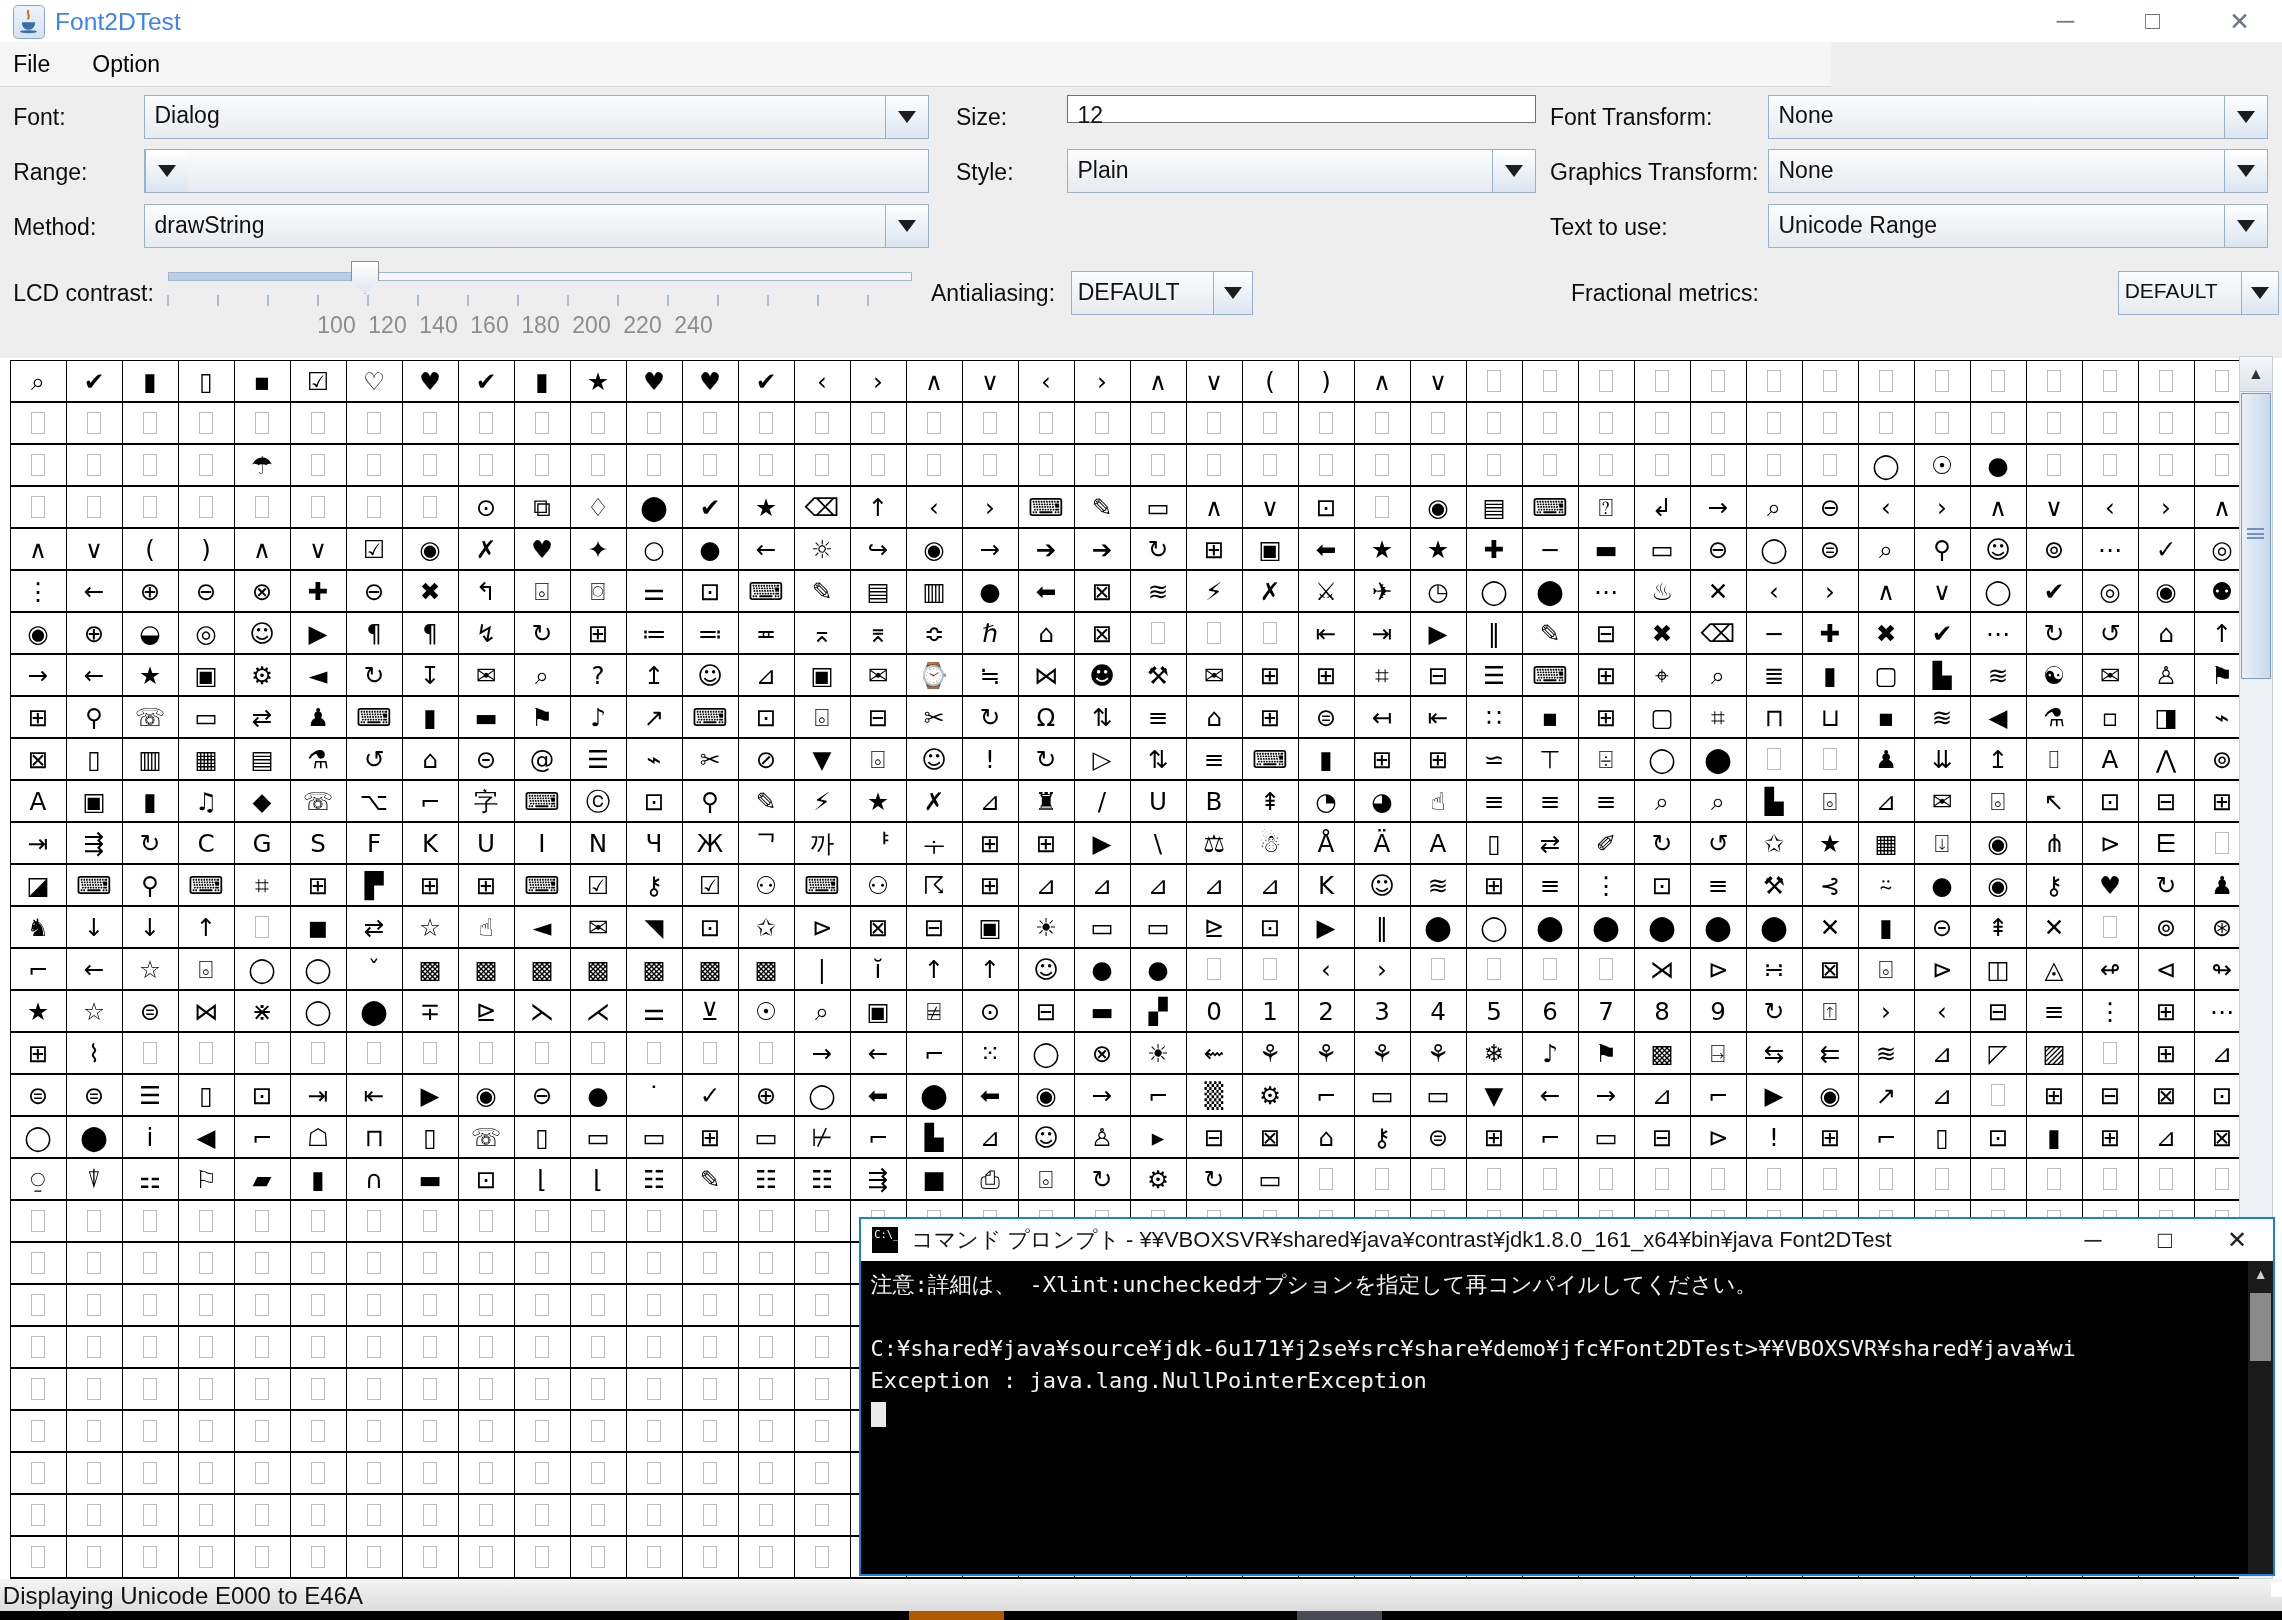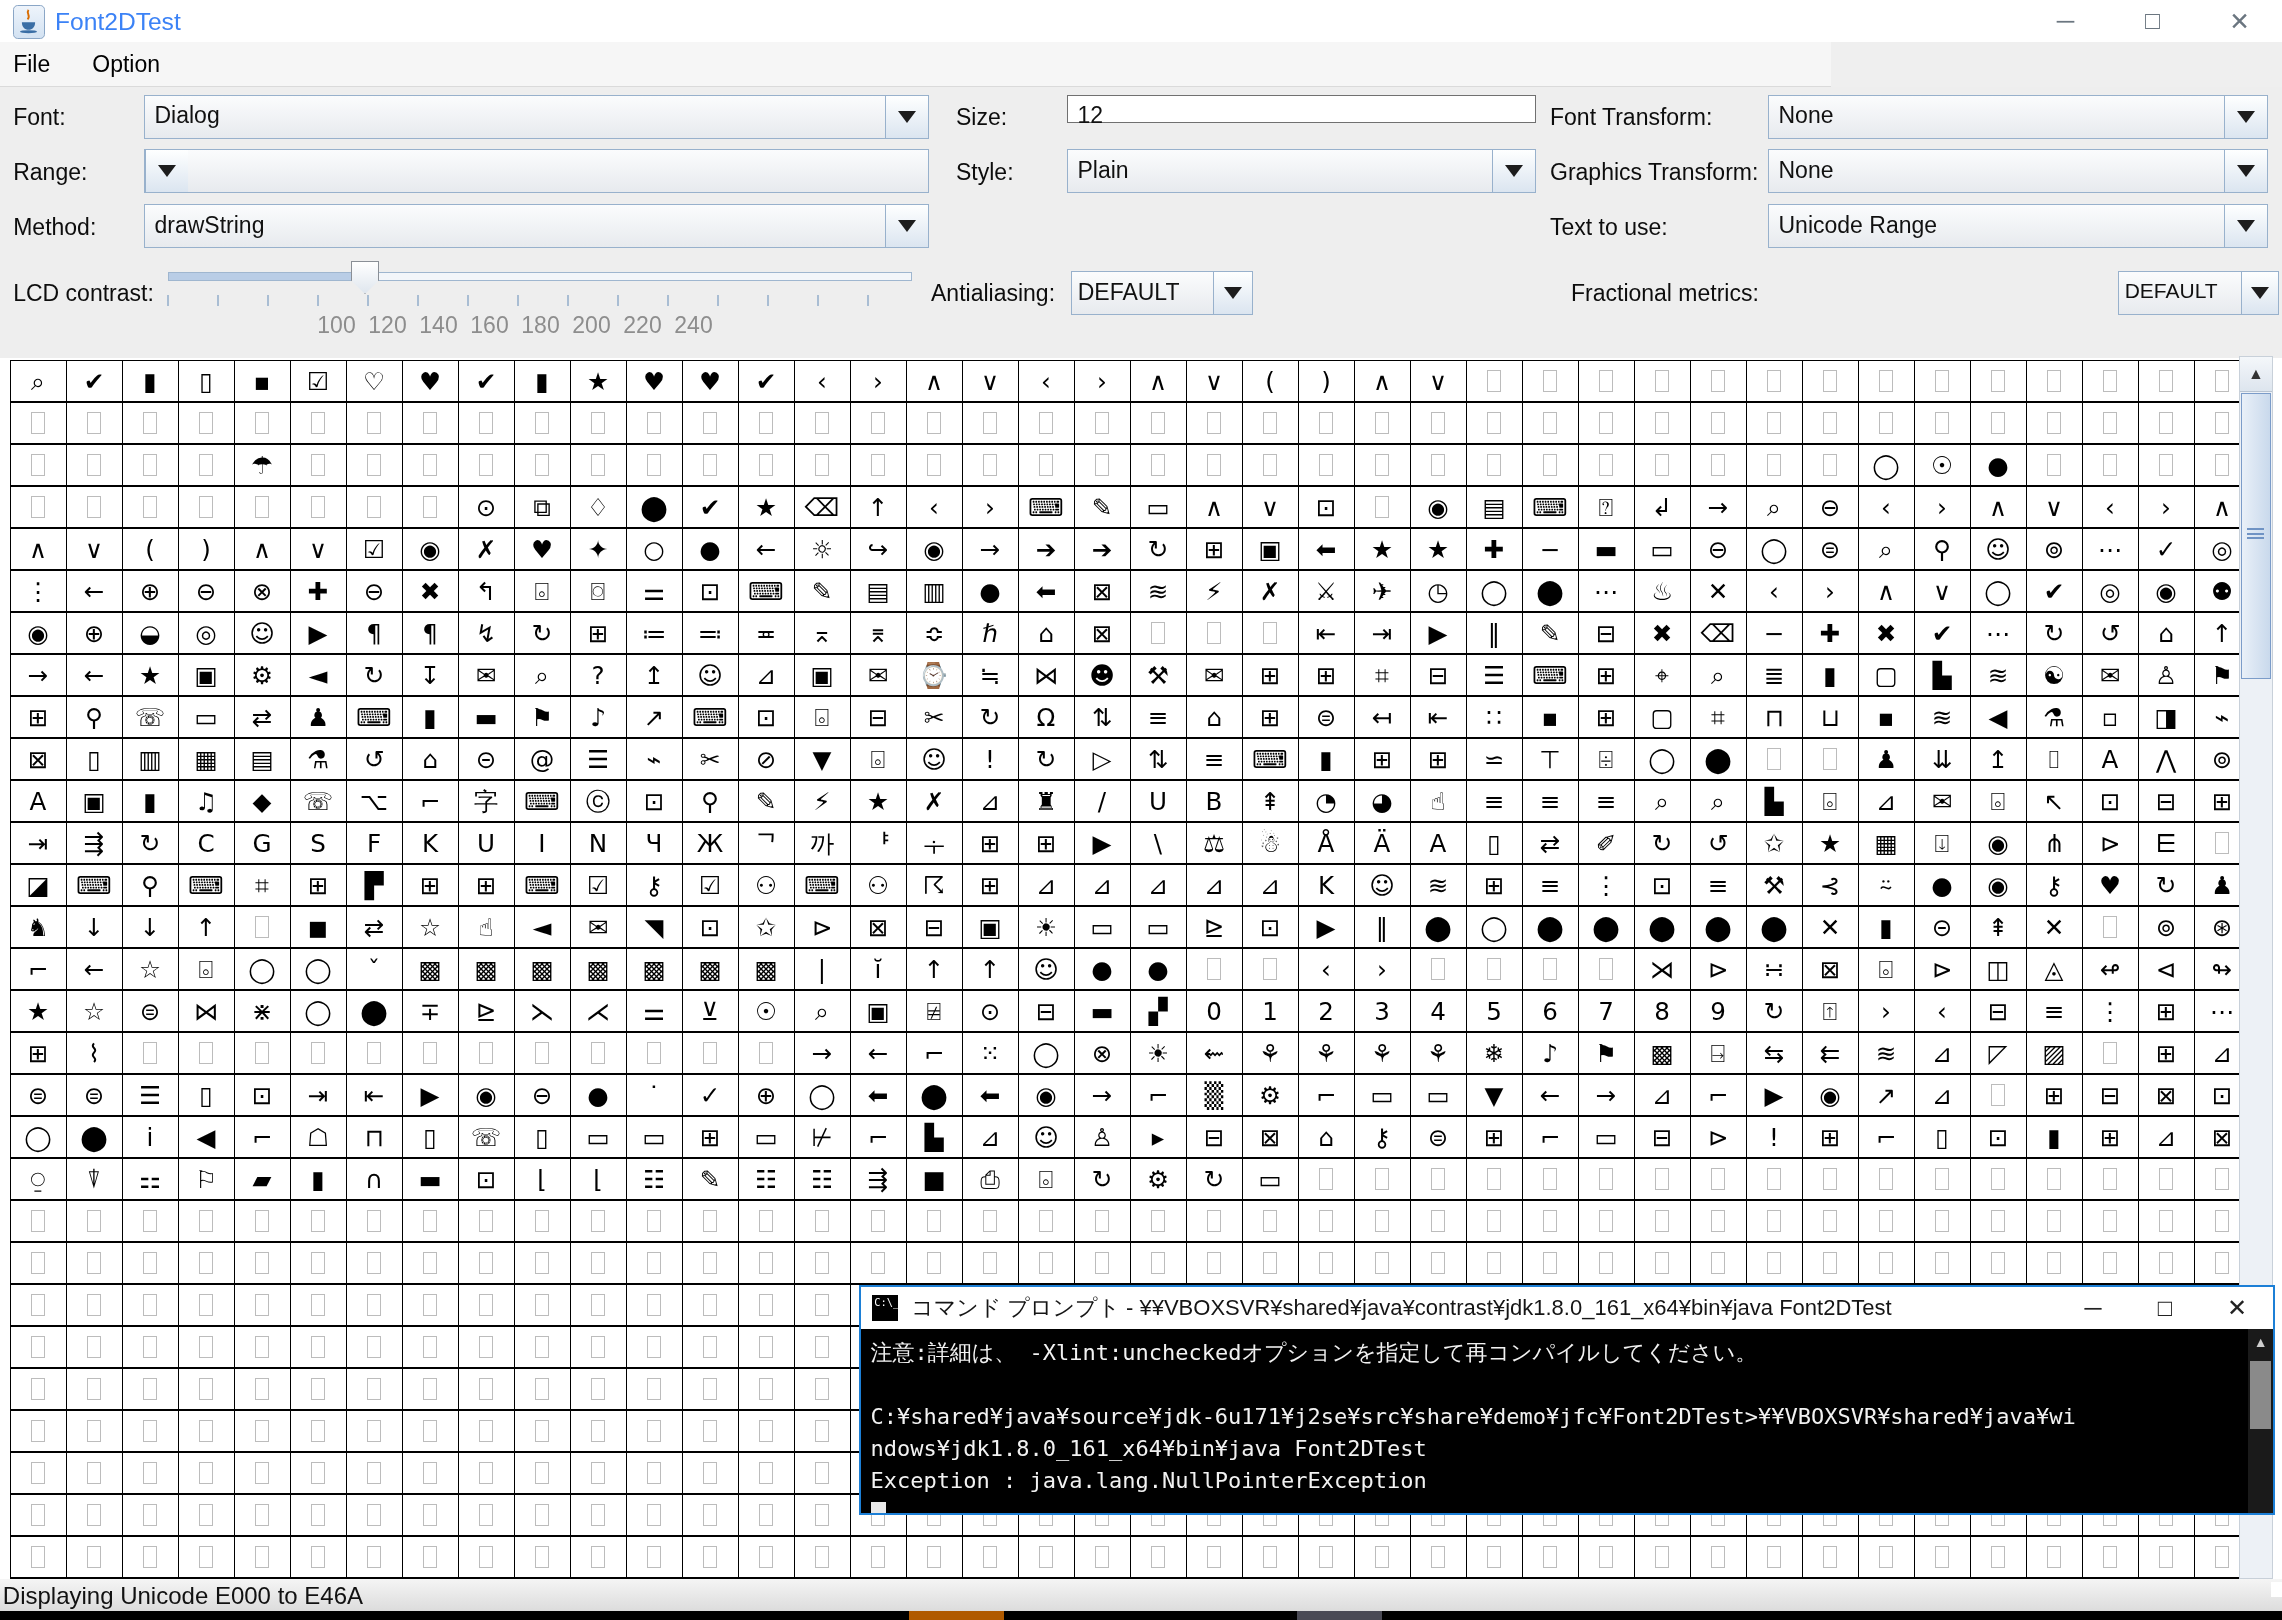--- a/index.html
+++ b/index.html
@@ -63,21 +63,21 @@
            background:repeating-linear-gradient(#6f93c4 0 1.9px,transparent 1.9px 4.7px);}
   
   .statusbar{position:absolute;left:0;top:1579px;width:2283px;height:32px;
              background:linear-gradient(#f5f5f5,#dcdcdc);font-size:24px;padding-top:2.8px;box-sizing:border-box;}
   .statusbar span{margin-left:2.8px;}
   .taskbar{position:absolute;left:0;top:1611px;width:2283px;height:9.5px;background:#000;}
   .tb-orange{position:absolute;left:909px;top:0;width:95px;height:9.5px;background:#b05a00;}
   .tb-gray{position:absolute;left:1297px;top:0;width:85px;height:9.5px;background:#4a4a55;}
   .corner-sq{position:absolute;left:2271px;top:1582px;width:11.4px;height:15px;background:#fff;}
   
-  .console{position:absolute;left:859px;top:1285px;width:1416px;height:230px;
+  .console{position:absolute;left:859px;top:1217px;width:1416px;height:359px;
            border:2.8px solid #1c7fd6;background:#000;box-sizing:border-box;}
   .ctitle{position:absolute;left:0;top:0;width:100%;height:42px;background:#fff;display:flex;align-items:center;}
   .cicon{width:25.6px;height:25.6px;background:#000;margin-left:11.4px;color:#fff;
          font-family:"DejaVu Sans Mono",monospace;font-size:10.4px;line-height:11.4px;padding:1.9px 0 0 1.9px;
          box-sizing:border-box;}
   .ctitle-text{font-size:22px;color:#151515;margin-left:13.2px;white-space:nowrap;overflow:hidden;flex:1;}
   .cbtns{display:flex;height:42px;}
   .cbtn{width:72px;height:42px;display:flex;align-items:center;justify-content:center;
         font-size:24px;color:#222;}
   .cbody{position:absolute;left:0;top:42px;right:0;bottom:0;background:#000;padding:7.6px 28px 0 9.5px;
@@ -2396,21 +2396,20 @@
     <div class="cbtns">
       <div class="cbtn">─</div>
       <div class="cbtn">□</div>
       <div class="cbtn">✕</div>
     </div>
   </div>
   <div class="cbody" id="console-lines">
       <div class="cline">注意:詳細は、 -Xlint:uncheckedオプションを指定して再コンパイルしてください。</div>
       <div class="cline"> </div>
       <div class="cline">C:¥shared¥java¥source¥jdk-6u171¥j2se¥src¥share¥demo¥jfc¥Font2DTest&gt;¥¥VBOXSVR¥shared¥java¥wi</div>
-      <div class="cline">ndows¥jdk1.8.0_161_x64¥bin¥java Font2DTest</div>
       <div class="cline">Exception : java.lang.NullPointerException</div>
       <div class="ccursor"></div>
     </div>
   <div class="cscroll">
     <div class="cs-up">▲</div>
     <div class="cs-thumb"></div>
   </div>
 </div>
 
 

